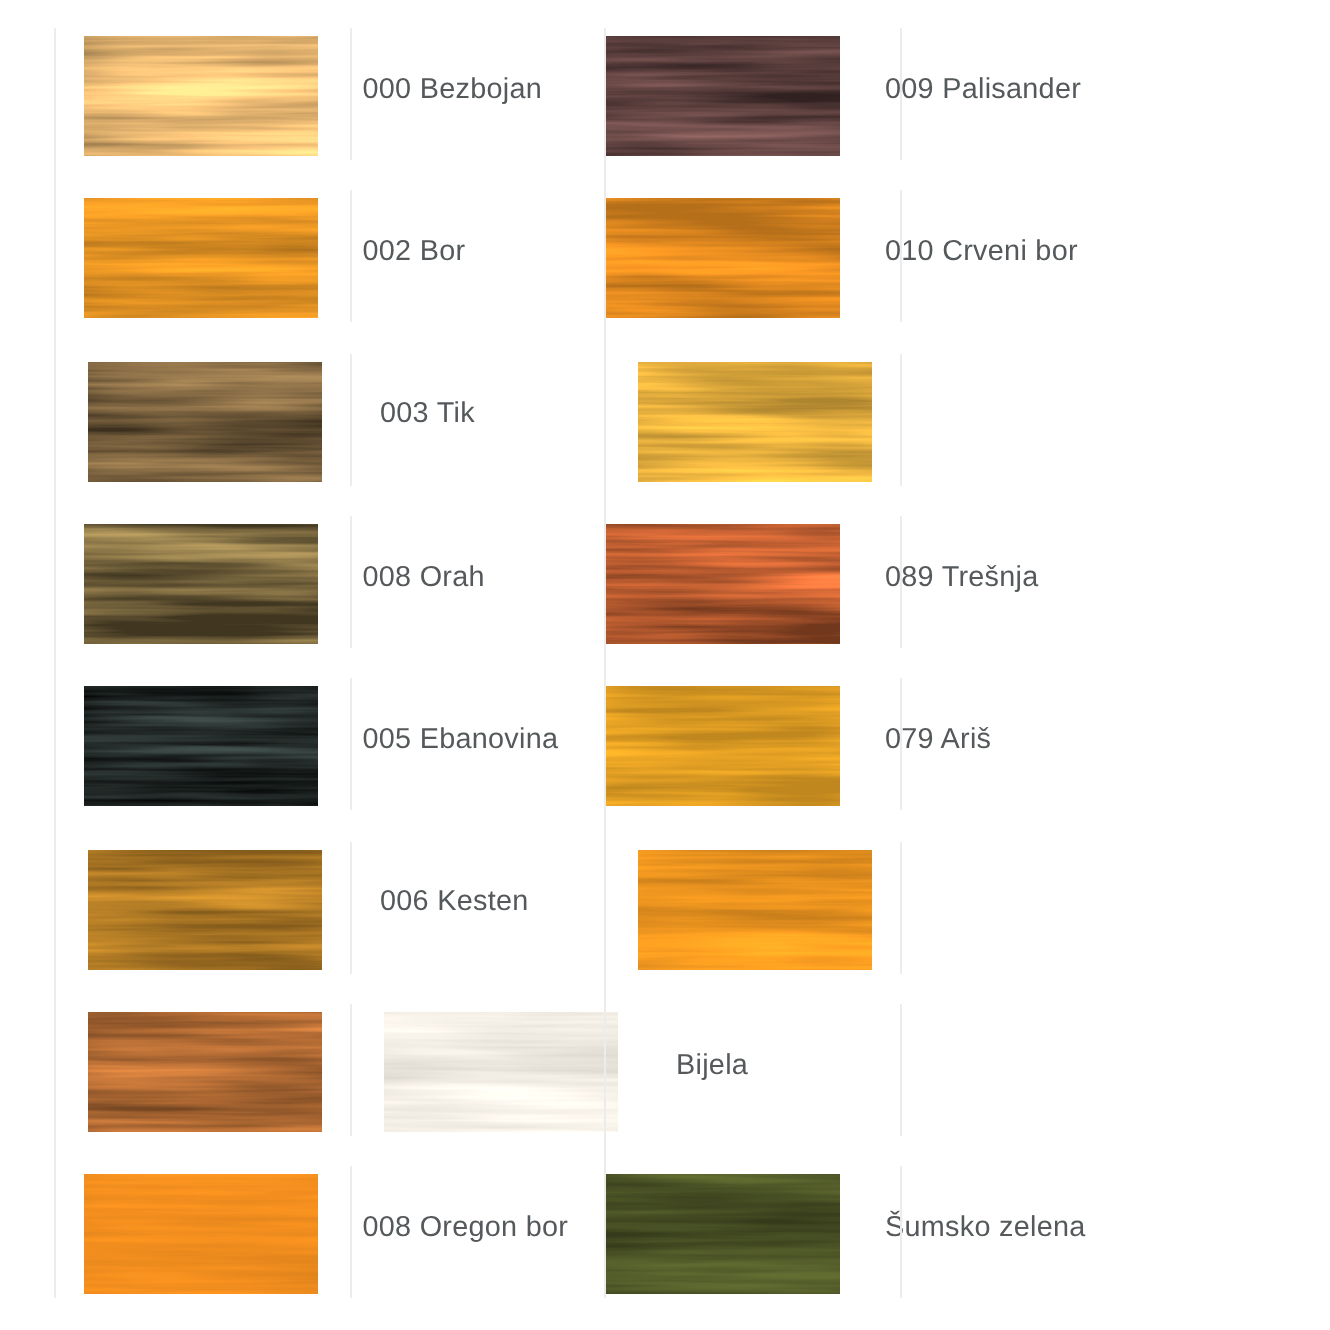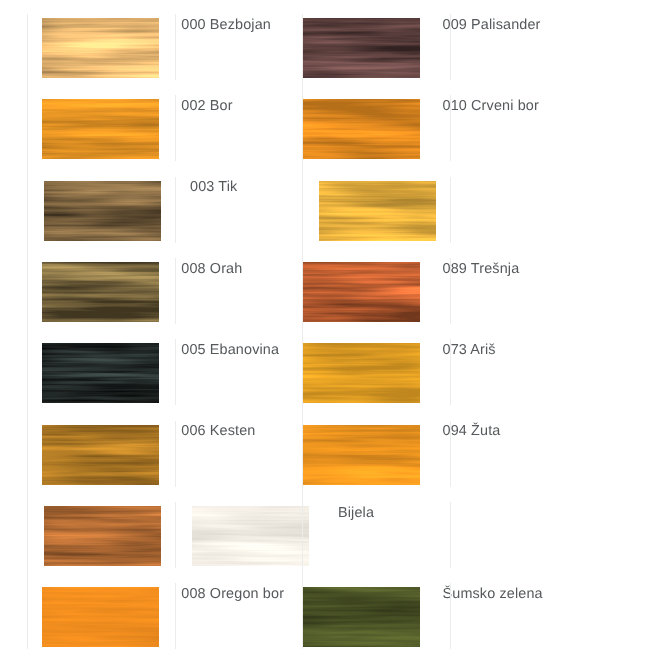--- a/index.html
+++ b/index.html
@@ -6,20 +6,21 @@
   html,body{margin:0;padding:0;}
   body{
     width:665px;height:665px;overflow:hidden;background:#ffffff;
     font-family:"Liberation Sans", sans-serif;
     -webkit-font-smoothing:antialiased;
     text-rendering:geometricPrecision;
   }
   .lab, .note{
     -webkit-font-smoothing:antialiased;
     text-shadow:0 0 0 rgba(0,0,0,0);
+    margin-top:20px;
   }
   .sheet{position:relative;width:665px;height:665px;background:#fff;}
   .grid{position:absolute;left:0;top:0;width:665px;}
   .row{display:flex;height:81.35px;align-items:stretch;}
   .cell{box-sizing:border-box;position:relative;}
   .c-sw-l{width:148px;}
   .c-lb-l{width:127px;}
   .c-sw-r{width:148px;}
   .c-lb-r{width:250px;}
   .rule{position:absolute;width:1px;background:#ececec;}
@@ -433,44 +434,41 @@
           <div class="lab">005 Ebanovina</div>
         </div>
         <div class="cell c-sw-r">
           <div class="swwrap">
             <svg width="117" height="60">
               <rect width="117" height="60" filter="url(#wg9)"></rect>
             </svg>
           </div>
         </div>
         <div class="cell c-lb-r">
-          <div class="lab">073 Ariš</div>
+          <div class="lab">079 Ariš</div>
         </div>
       </div>
       <div class="row">
         <div class="spacer"></div>
         <div class="cell c-sw-l">
           <div class="swwrap">
             <svg width="117" height="60">
               <rect width="117" height="60" filter="url(#wg10)"></rect>
             </svg>
           </div>
         </div>
         <div class="cell c-lb-l">
           <div class="lab">006 Kesten</div>
         </div>
         <div class="cell c-sw-r">
           <div class="swwrap">
             <svg width="117" height="60">
               <rect width="117" height="60" filter="url(#wg11)"></rect>
             </svg>
           </div>
-        </div>
-        <div class="cell c-lb-r">
-          <div class="lab">094 Žuta</div>
         </div>
       </div>
       <div class="row">
         <div class="spacer"></div>
         <div class="cell c-sw-l">
           <div class="swwrap">
             <svg width="117" height="60">
               <rect width="117" height="60" filter="url(#wg12)"></rect>
             </svg>
           </div>

